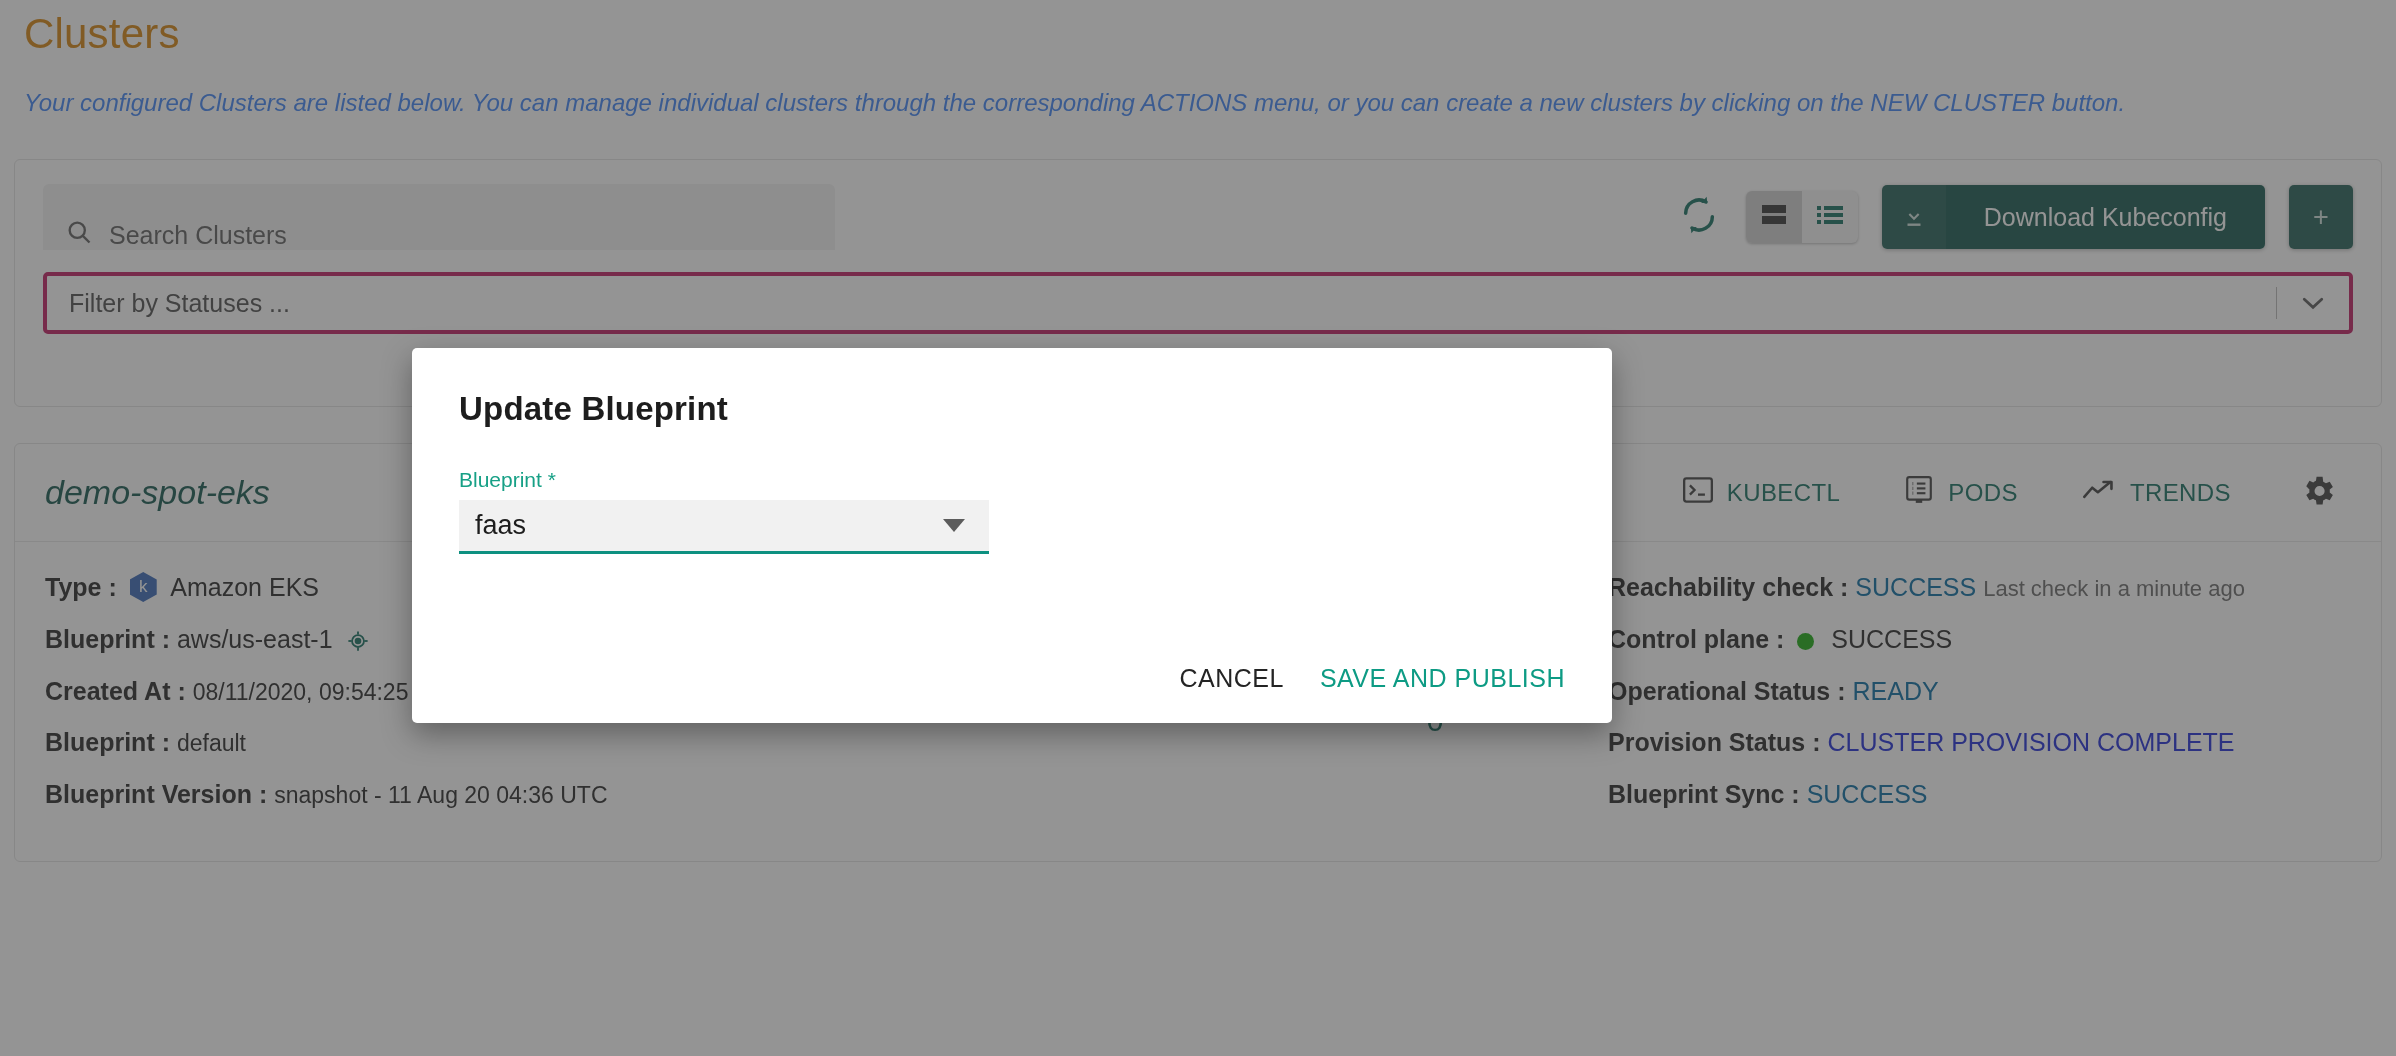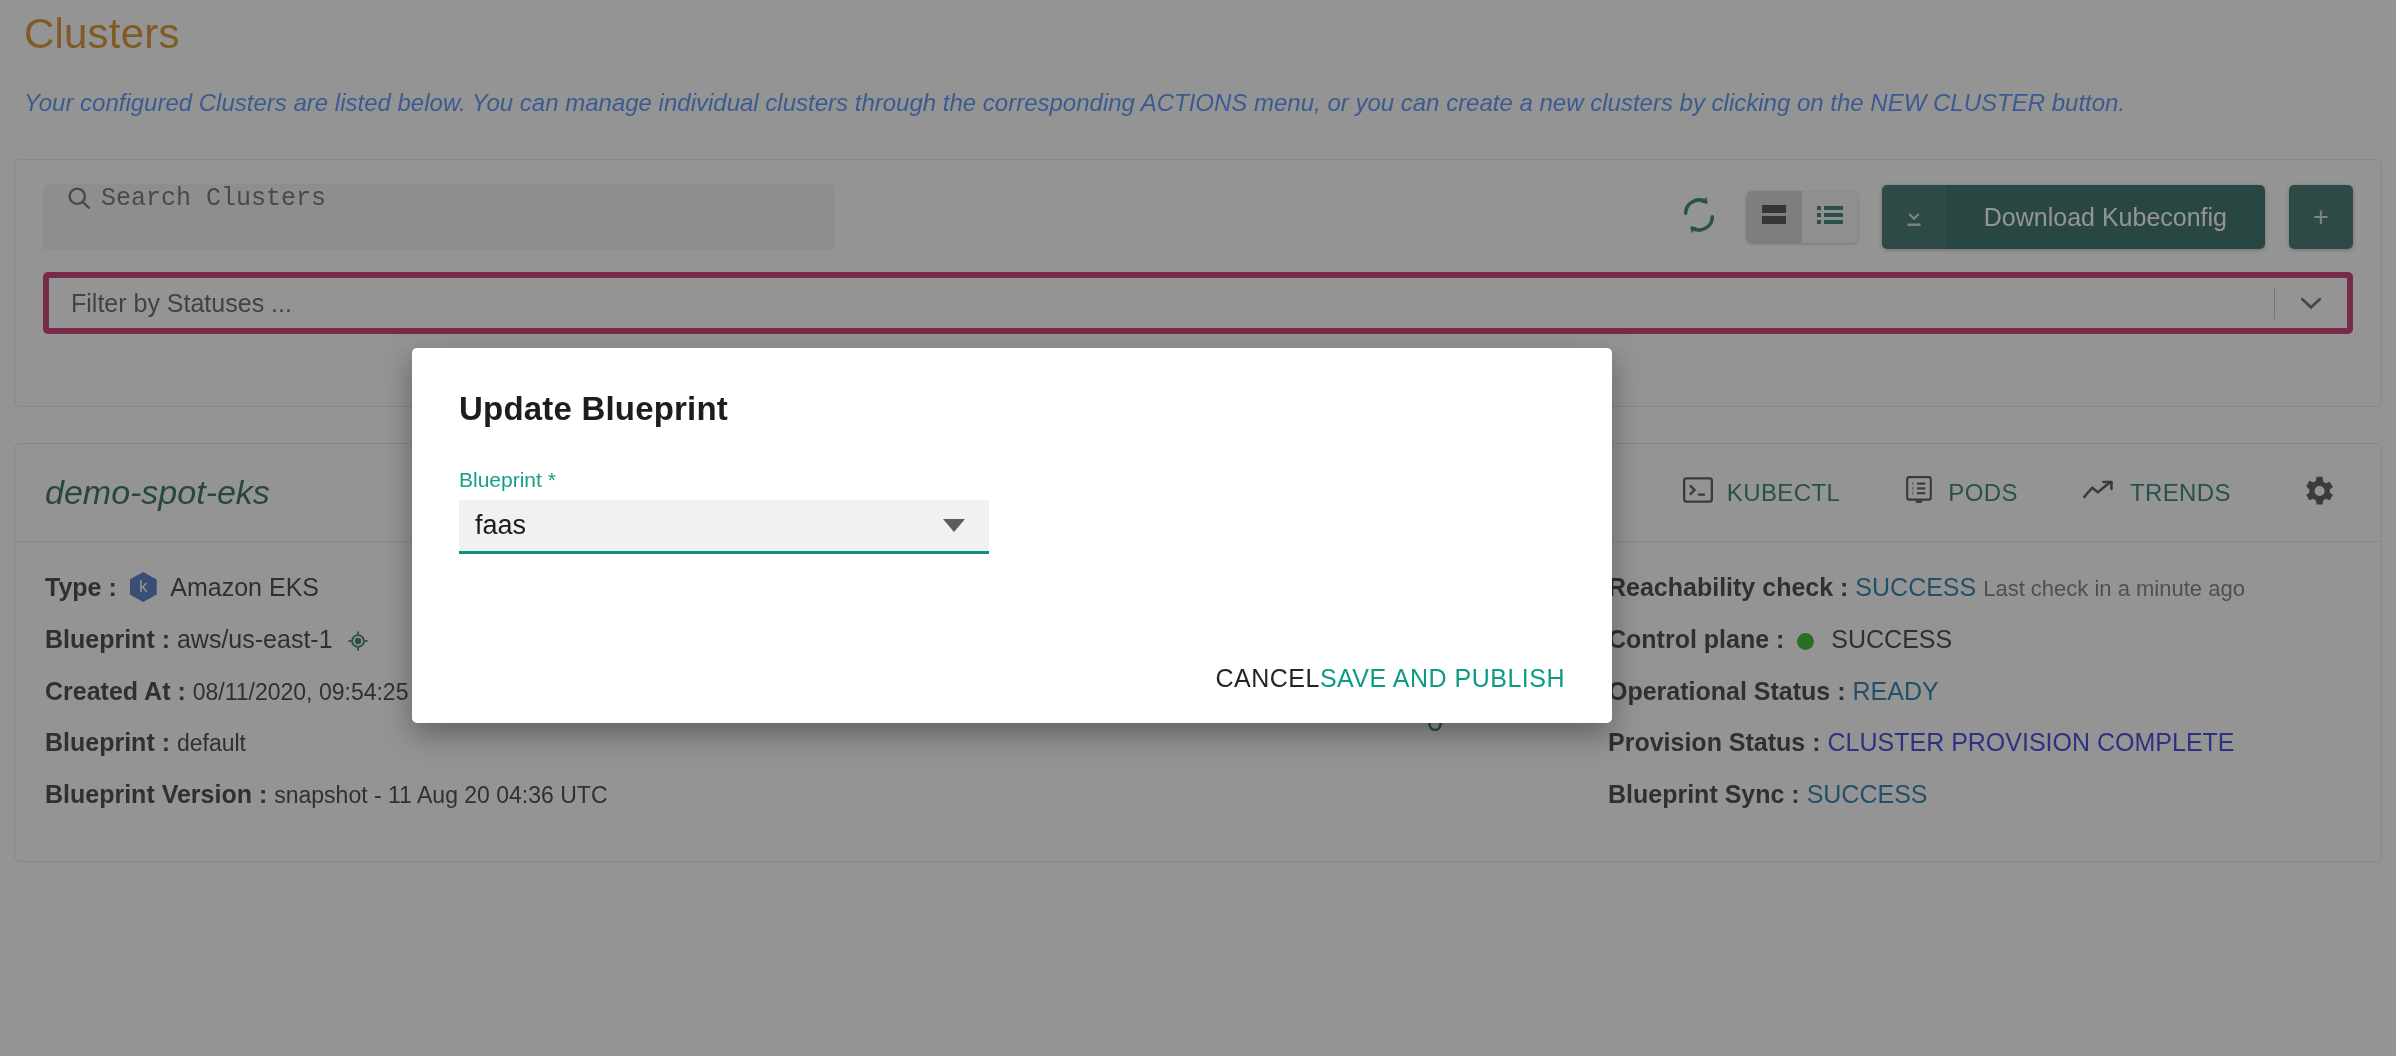--- a/index.html
+++ b/index.html
@@ -50,24 +50,23 @@
     align-items: center;
     gap: 0;
   }
 
   .search-box {
     width: 792px;
     height: 66px;
     background: #f1f1f1;
     border-radius: 6px 6px 0 0;
     display: flex;
-    align-items: flex-start;
+    align-items: flex-end;
     padding: 0 22px;
-    gap: 8px;
-    font-family: Liberation Mono, monospace;
+    gap: 16px;
   }
   .search-box .ph {
     font-size: 25px;
     color: #5a5a5a;
   }
 
   .toolbar-right {
     margin-left: auto;
     display: flex;
     align-items: center;
@@ -119,21 +118,21 @@
     white-space: nowrap;
   }
 
   .filter-row {
     margin-top: 22px;
     display: flex;
   }
   .filter-field {
     flex: 1;
     height: 62px;
-    border: 6px solid #be185d;
+    border: 4px solid #be185d;
     border-radius: 5px;
     display: flex;
     align-items: center;
     padding: 0 0 0 22px;
     background: #fff;
   }
   .filter-field .ph {
     font-size: 25px;
     color: #4a4a4a;
     flex: 1;
@@ -293,20 +292,21 @@
     border-right: 11px solid transparent;
     border-top: 13px solid #5c5c5c;
     margin-right: 8px;
   }
   .modal-actions {
     margin-top: auto;
     margin-bottom: 30px;
     display: flex;
     justify-content: flex-end;
     align-items: center;
+    gap: 36px;
   }
   .btn-text {
     font-size: 25px;
     letter-spacing: .5px;
     cursor: pointer;
     background: none; border: none;
     font-family: inherit;
   }
   .btn-cancel { color: #242424; }
   .btn-publish { color: #0d9b84; }

